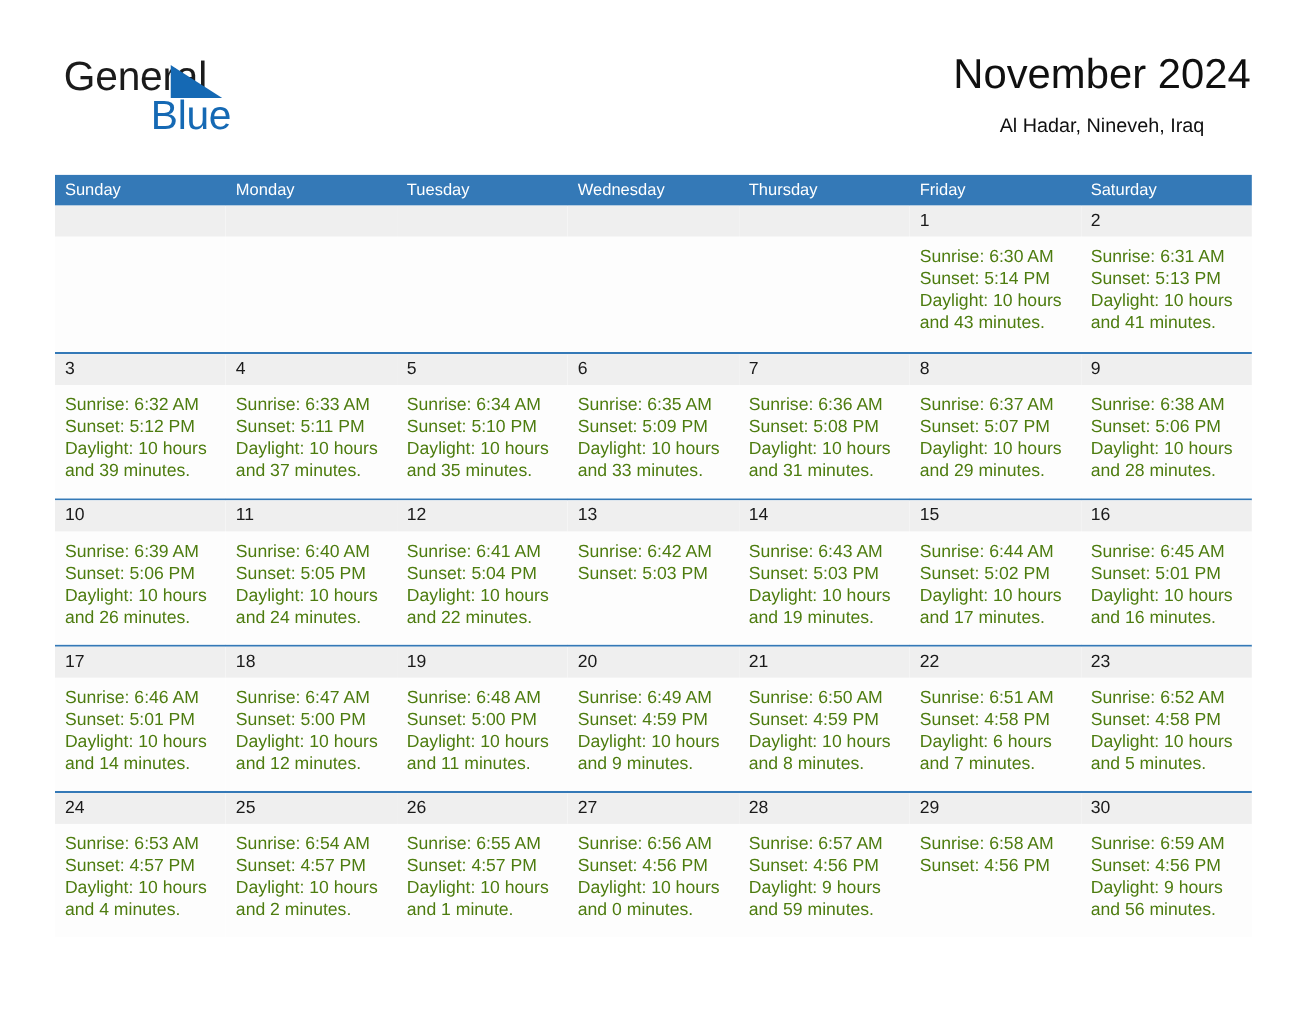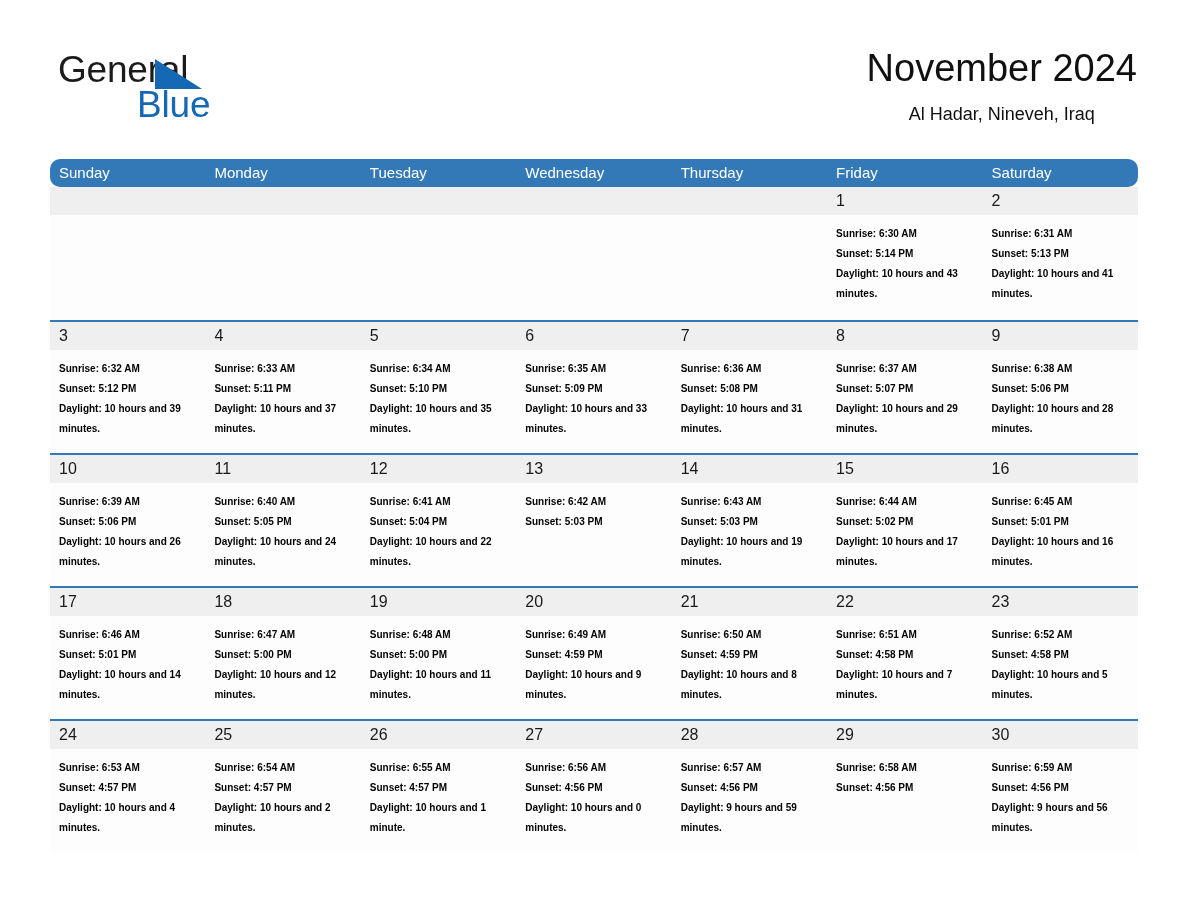--- a/index.html
+++ b/index.html
@@ -96,21 +96,20 @@
     position: absolute;
     left: 50px;
     top: 159px;
     width: 1088px;
   }
 
   .weekday-row {
     display: flex;
     background: #3479b7;
     height: 28px;
-    border-radius: 10px;
   }
   .weekday {
     flex: 1 1 0;
     min-width: 0;
     color: #ffffff;
     font-size: 15px;
     line-height: 28px;
     padding-left: 9px;
     box-sizing: border-box;
     white-space: nowrap;
@@ -147,24 +146,23 @@
     white-space: nowrap;
     overflow: hidden;
   }
   .day-cell.blank .day-number {
     background: #efefef;
   }
 
   .day-info {
     padding: 9px 7px 0 9px;
     box-sizing: border-box;
-    font-size: 10px;
+    font-size: 16px;
     line-height: 20px;
-    color: #000000;
-    font-weight: bold;
+    color: #4d7c0f;
   }
   .day-info div {
     white-space: nowrap;
     overflow: hidden;
   }
   .day-info .daylight-line {
     white-space: normal;
   }
 </style>
 </head>
@@ -389,21 +387,21 @@
               <div>Sunrise: 6:50 AM</div>
               <div>Sunset: 4:59 PM</div>
               <div class="daylight-line">Daylight: 10 hours and 8 minutes.</div>
             </div>
           </div>
           <div class="day-cell">
             <div class="day-number">22</div>
             <div class="day-info">
               <div>Sunrise: 6:51 AM</div>
               <div>Sunset: 4:58 PM</div>
-              <div class="daylight-line">Daylight: 10 hours and 7 minutes.</div>
+              <div class="daylight-line">Daylight: 6 hours and 7 minutes.</div>
             </div>
           </div>
           <div class="day-cell">
             <div class="day-number">23</div>
             <div class="day-info">
               <div>Sunrise: 6:52 AM</div>
               <div>Sunset: 4:58 PM</div>
               <div class="daylight-line">Daylight: 10 hours and 5 minutes.</div>
             </div>
           </div>

